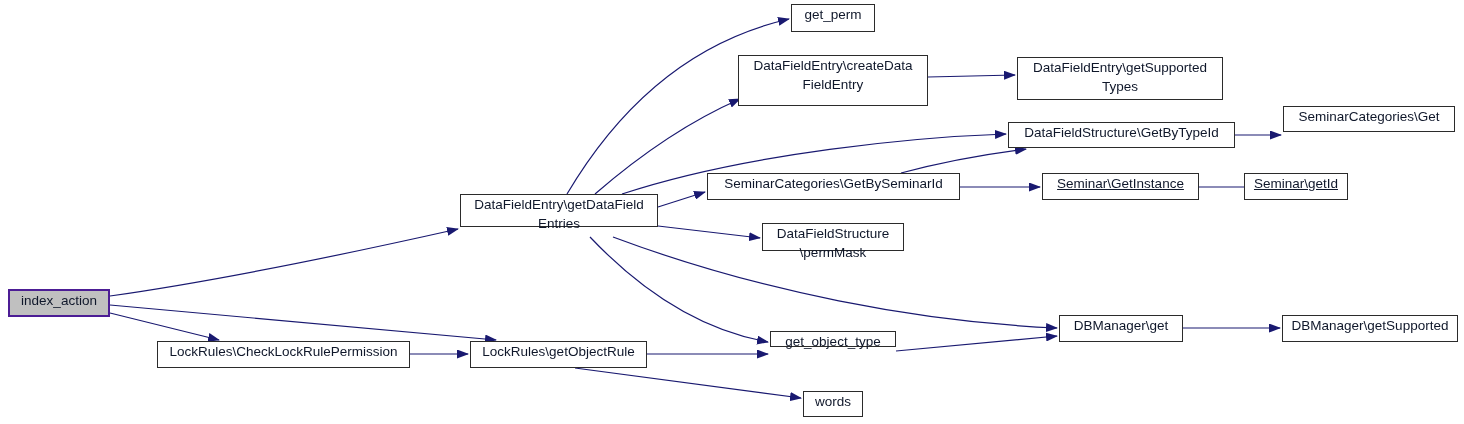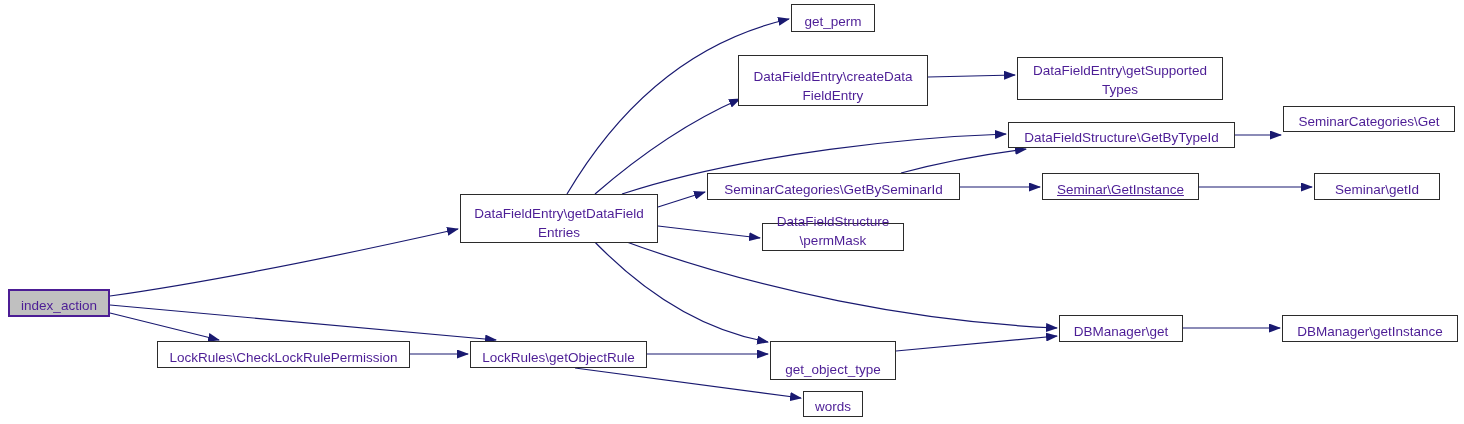--- a/index.html
+++ b/index.html
@@ -25,26 +25,26 @@
   #edges-svg path.edge {
     fill: none;
     stroke-width: 1.2px;
   }
   .node {
     position: absolute;
     box-sizing: border-box;
     background: #ffffff;
     border: 1px solid #2b2b2b;
     display: flex;
-    align-items: flex-end;
+    align-items: flex-start;
     justify-content: center;
     text-align: center;
     font-size: 13.5px;
     line-height: 1.42;
-    color: #4c1d95;
+    color: #0f172a;
     white-space: pre-line;
     cursor: pointer;
   }
   .node.root {
     background: #c0c0c0;
     border: 2px solid #4c1d95;
   }
   .node .label {
     white-space: pre-line;
     padding: 0 3px;
@@ -78,34 +78,34 @@
         <path class="edge" d="M901,173 C945,161 986,154 1026,149" stroke="#191970" marker-end="url(#arrowhead)"></path>
         <path class="edge" d="M960,187 L1040,187" stroke="#191970" marker-end="url(#arrowhead)"></path>
         <path class="edge" d="M1199,187 L1312,187" stroke="#191970" marker-end="url(#arrowhead)"></path>
         <path class="edge" d="M1235,135 L1281,135" stroke="#191970" marker-end="url(#arrowhead)"></path>
         <path class="edge" d="M896,351 L1057,336" stroke="#191970" marker-end="url(#arrowhead)"></path>
         <path class="edge" d="M1183,328 L1280,328" stroke="#191970" marker-end="url(#arrowhead)"></path>
       </g>
   </svg>
   <div id="node-layer">
       <div class="node root" style="left: 8px; top: 289px; width: 102px; height: 28px;"><span class="label">index_action</span></div>
-      <div class="node" style="left: 460px; top: 194px; width: 198px; height: 49px;"><span class="label">DataFieldEntry\getDataField
+      <div class="node" style="left: 460px; top: 194px; width: 198px; height: 33px;"><span class="label">DataFieldEntry\getDataField
 Entries</span></div>
       <div class="node" style="left: 791px; top: 4px; width: 84px; height: 28px;"><span class="label">get_perm</span></div>
       <div class="node" style="left: 738px; top: 55px; width: 190px; height: 51px;"><span class="label">DataFieldEntry\createData
 FieldEntry</span></div>
       <div class="node" style="left: 1017px; top: 57px; width: 206px; height: 43px;"><span class="label">DataFieldEntry\getSupported
 Types</span></div>
       <div class="node" style="left: 1008px; top: 122px; width: 227px; height: 26px;"><span class="label">DataFieldStructure\GetByTypeId</span></div>
       <div class="node" style="left: 1283px; top: 106px; width: 172px; height: 26px;"><span class="label">SeminarCategories\Get</span></div>
       <div class="node" style="left: 707px; top: 173px; width: 253px; height: 27px;"><span class="label">SeminarCategories\GetBySeminarId</span></div>
       <div class="node" style="left: 1042px; top: 173px; width: 157px; height: 27px; text-decoration: underline;"><span class="label">Seminar\GetInstance</span></div>
-      <div class="node" style="left: 1314px; top: 173px; width: 126px; height: 27px;"><span class="label">Seminar\getId</span></div>
+      <div class="node" style="left: 1244px; top: 173px; width: 104px; height: 27px; text-decoration: underline;"><span class="label">Seminar\getId</span></div>
       <div class="node" style="left: 762px; top: 223px; width: 142px; height: 28px;"><span class="label">DataFieldStructure
 \permMask</span></div>
       <div class="node" style="left: 157px; top: 341px; width: 253px; height: 27px;"><span class="label">LockRules\CheckLockRulePermission</span></div>
       <div class="node" style="left: 470px; top: 341px; width: 177px; height: 27px;"><span class="label">LockRules\getObjectRule</span></div>
-      <div class="node" style="left: 770px; top: 341px; width: 126px; height: 39px;"><span class="label">get_object_type</span></div>
+      <div class="node" style="left: 770px; top: 331px; width: 126px; height: 16px;"><span class="label">get_object_type</span></div>
       <div class="node" style="left: 803px; top: 391px; width: 60px; height: 26px;"><span class="label">words</span></div>
       <div class="node" style="left: 1059px; top: 315px; width: 124px; height: 27px;"><span class="label">DBManager\get</span></div>
-      <div class="node" style="left: 1282px; top: 315px; width: 176px; height: 27px;"><span class="label">DBManager\getInstance</span></div>
+      <div class="node" style="left: 1282px; top: 315px; width: 176px; height: 27px;"><span class="label">DBManager\getSupported</span></div>
     </div>
 </div>
 
 </body></html>

